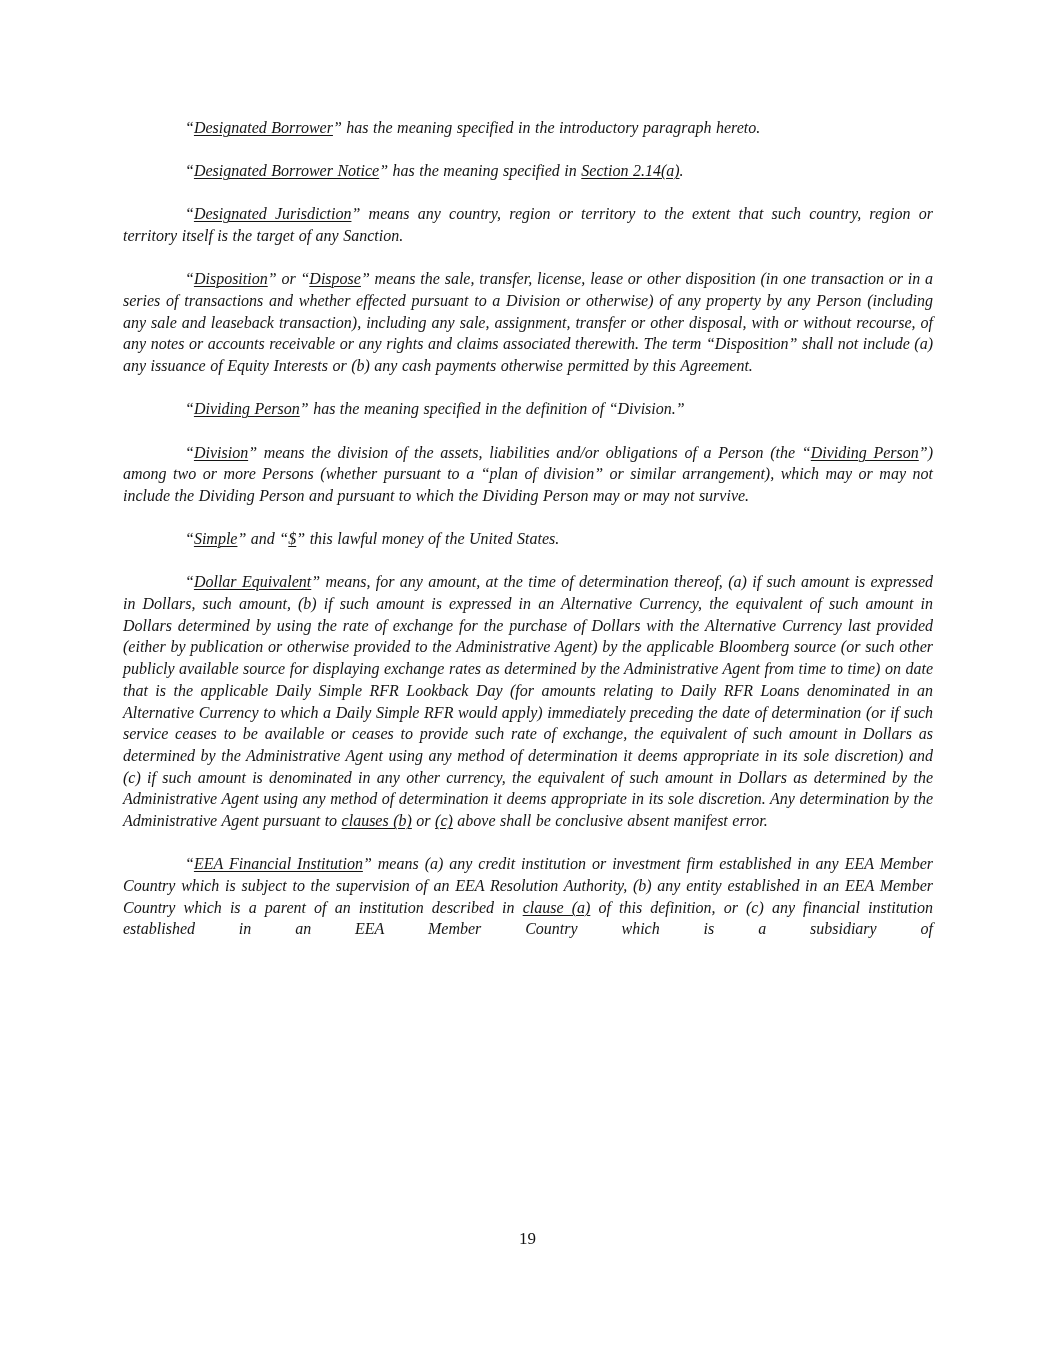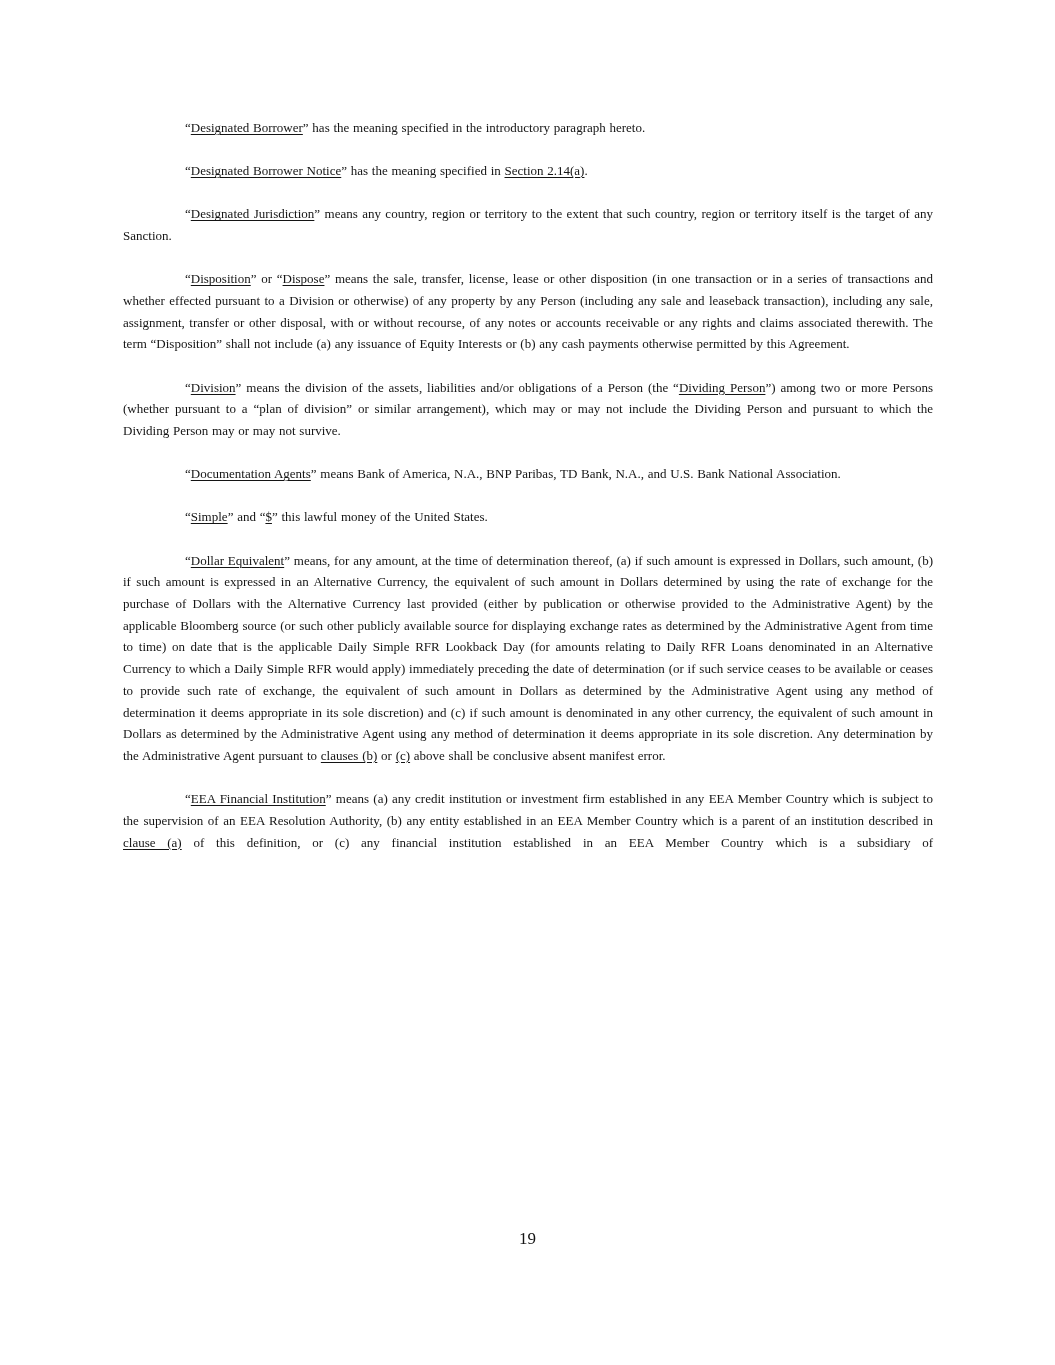--- a/index.html
+++ b/index.html
@@ -22,25 +22,26 @@
     overflow: hidden;
   }
   .text-block {
     position: absolute;
     left: 123px;
     top: 117px;
     width: 810px;
   }
   .para {
     margin: 0 0 21.5px 0;
-    font-size: 13px;
+    font-size: 16px;
     line-height: 21.7px;
     text-align: justify;
     text-indent: 62px;
     word-spacing: 0.5px;
+    font-style: italic;
   }
   .para.continues {
     text-align-last: justify;
   }
   .u {
     text-decoration: underline;
     text-underline-offset: 2px;
     text-decoration-thickness: 1px;
   }
   .footer {
@@ -55,20 +56,20 @@
 </style>
 </head>
 <body>
 
 <div class="page">
   <div class="text-block">
     <p class="para"><span>“</span><span class="u">Designated Borrower</span><span>” has the meaning specified in the introductory paragraph hereto.</span></p>
     <p class="para"><span>“</span><span class="u">Designated Borrower Notice</span><span>” has the meaning specified in </span><span class="u">Section 2.14(a)</span><span>.</span></p>
     <p class="para"><span>“</span><span class="u">Designated Jurisdiction</span><span>” means any country, region or territory to the extent that such country, region or territory itself is the target of any Sanction.</span></p>
     <p class="para"><span>“</span><span class="u">Disposition</span><span>” or “</span><span class="u">Dispose</span><span>” means the sale, transfer, license, lease or other disposition (in one transaction or in a series of transactions and whether effected pursuant to a Division or otherwise) of any property by any Person (including any sale and leaseback transaction), including any sale, assignment, transfer or other disposal, with or without recourse, of any notes or accounts receivable or any rights and claims associated therewith. The term “Disposition” shall not include (a) any issuance of Equity Interests or (b) any cash payments otherwise permitted by this Agreement.</span></p>
+    <p class="para"><span>“</span><span class="u">Dividing Person</span><span>” has the meaning specified in the definition of “Division.”</span></p>
     <p class="para"><span>“</span><span class="u">Division</span><span>” means the division of the assets, liabilities and/or obligations of a Person (the “</span><span class="u">Dividing Person</span><span>”) among two or more Persons (whether pursuant to a “plan of division” or similar arrangement), which may or may not include the Dividing Person and pursuant to which the Dividing Person may or may not survive.</span></p>
-    <p class="para"><span>“</span><span class="u">Documentation Agents</span><span>” means Bank of America, N.A., BNP Paribas, TD Bank, N.A., and U.S. Bank National Association.</span></p>
     <p class="para"><span>“</span><span class="u">Simple</span><span>” and “</span><span class="u">$</span><span>” this lawful money of the United States.</span></p>
     <p class="para"><span>“</span><span class="u">Dollar Equivalent</span><span>” means, for any amount, at the time of determination thereof, (a) if such amount is expressed in Dollars, such amount, (b) if such amount is expressed in an Alternative Currency, the equivalent of such amount in Dollars determined by using the rate of exchange for the purchase of Dollars with the Alternative Currency last provided (either by publication or otherwise provided to the Administrative Agent) by the applicable Bloomberg source (or such other publicly available source for displaying exchange rates as determined by the Administrative Agent from time to time) on date that is the applicable Daily Simple RFR Lookback Day (for amounts relating to Daily RFR Loans denominated in an Alternative Currency to which a Daily Simple RFR would apply) immediately preceding the date of determination (or if such service ceases to be available or ceases to provide such rate of exchange, the equivalent of such amount in Dollars as determined by the Administrative Agent using any method of determination it deems appropriate in its sole discretion) and (c) if such amount is denominated in any other currency, the equivalent of such amount in Dollars as determined by the Administrative Agent using any method of determination it deems appropriate in its sole discretion. Any determination by the Administrative Agent pursuant to </span><span class="u">clauses (b)</span><span> or </span><span class="u">(c)</span><span> above shall be conclusive absent manifest error.</span></p>
     <p class="para continues"><span>“</span><span class="u">EEA Financial Institution</span><span>” means (a) any credit institution or investment firm established in any EEA Member Country which is subject to the supervision of an EEA Resolution Authority, (b) any entity established in an EEA Member Country which is a parent of an institution described in </span><span class="u">clause (a)</span><span> of this definition, or (c) any financial institution established in an EEA Member Country which is a subsidiary of</span></p>
   </div>
   <div class="footer">19</div>
 </div>
 
 </body></html>

